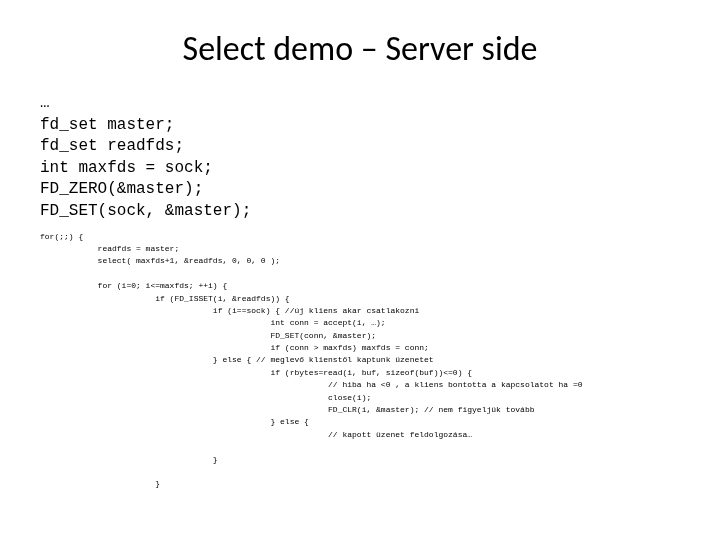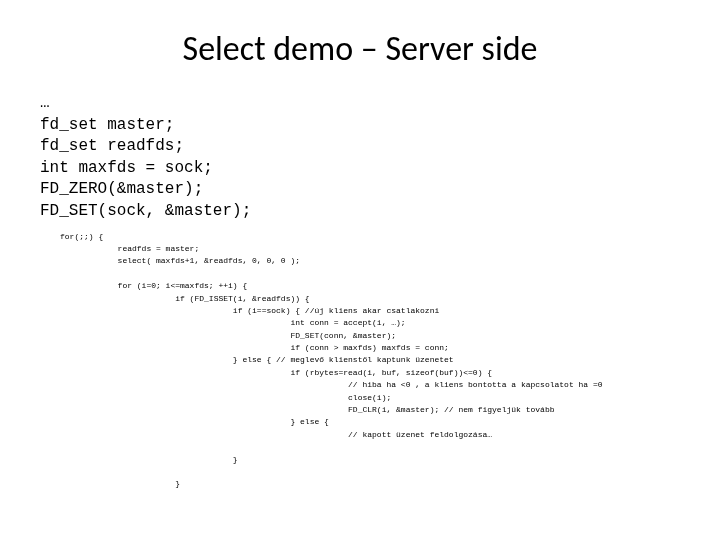--- a/index.html
+++ b/index.html
@@ -31,21 +31,20 @@
     white-space: pre;
     color: #000;
     margin-bottom: 8px;
   }
   .code-small {
     font-family: "Courier New", monospace;
     font-size: 8px;
     line-height: 1.55;
     white-space: pre;
     color: #000;
-    margin-left: 20px;
   }
 </style>
 </head>
 <body>
 
 <div class="slide">
   <h1 class="title">Select demo – Server side</h1>
   <div class="code-large">…
 fd_set master;
 fd_set readfds;

